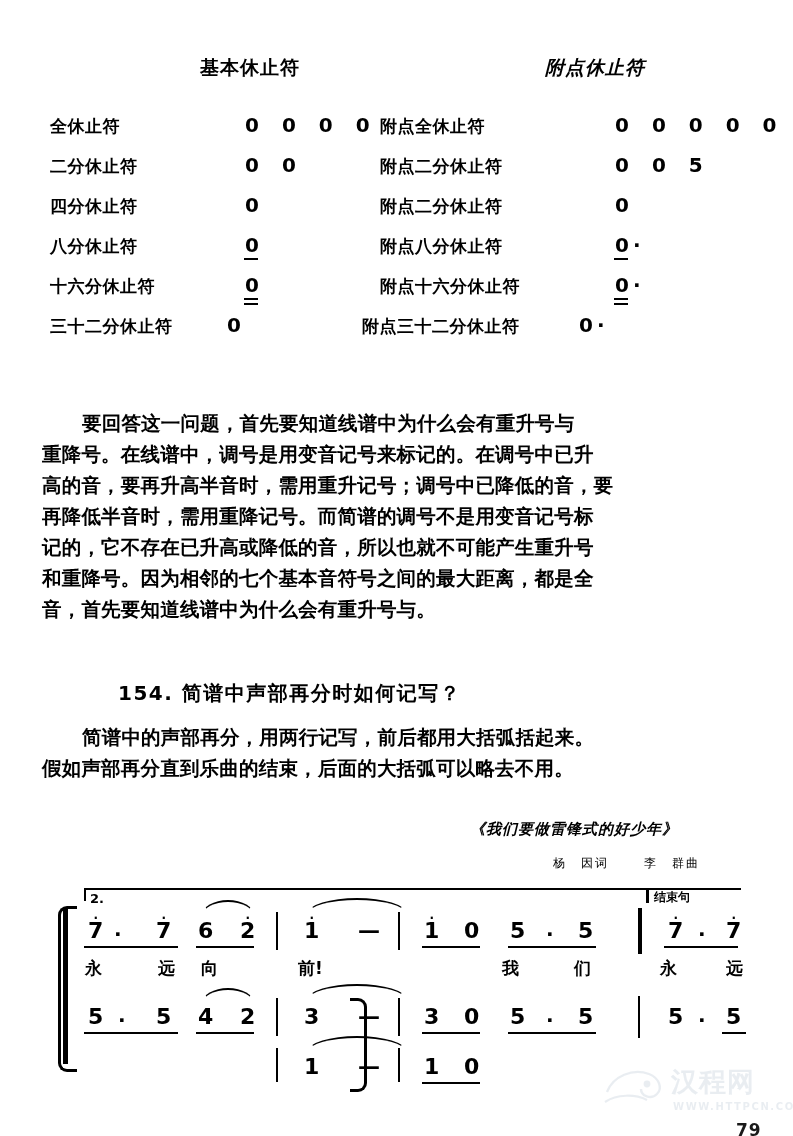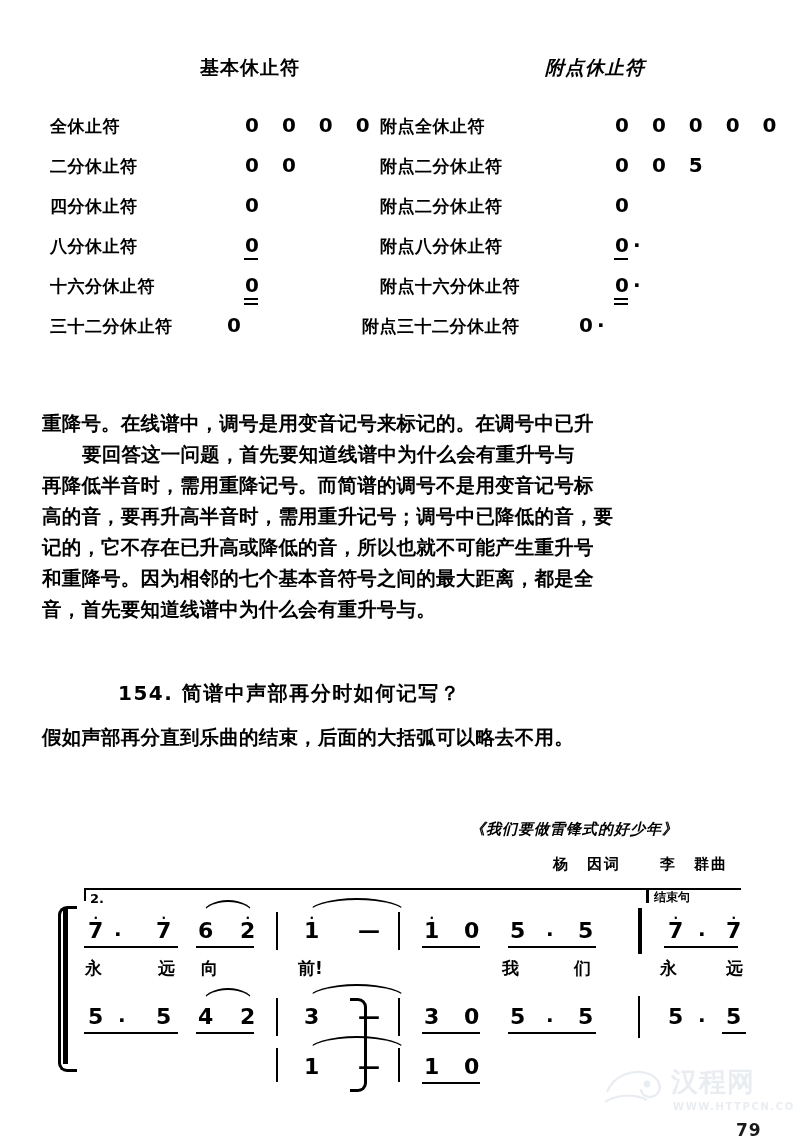--- a/index.html
+++ b/index.html
@@ -111,22 +111,22 @@
   .song-title {
     position: absolute;
     font-size: 15px;
     font-weight: bold;
     font-style: italic;
     letter-spacing: 1px;
     white-space: nowrap;
   }
   .song-credits {
     position: absolute;
-    font-size: 15px;
-    font-weight: bold;
+    font-size: 12px;
+    font-weight: normal;
     letter-spacing: 2px;
     white-space: nowrap;
     text-align: right;
   }
 
   
   .score {
     position: absolute;
     left: 58px;
     top: 888px;
@@ -371,38 +371,39 @@
           <span class="ul3a"></span>
           <span class="ul3b"></span>
           <span class="ul3c"></span>
         </span><span class="dotm">·</span>
       </div>
     </div>
   </div>
 
 
   <div class="para" style="left:42px; top:408px; width:712px;">
+    <div style="text-indent:40px;">要回答这一问题，首先要知道线谱中为什么会有重升号与</div>
     <div>重降号。在线谱中，调号是用变音记号来标记的。在调号中已升</div>
-    <div style="text-indent:40px;">要回答这一问题，首先要知道线谱中为什么会有重升号与</div>
+    <div>高的音，要再升高半音时，需用重升记号；调号中已降低的音，要</div>
     <div>再降低半音时，需用重降记号。而简谱的调号不是用变音记号标</div>
-    <div>高的音，要再升高半音时，需用重升记号；调号中已降低的音，要</div>
     <div>记的，它不存在已升高或降低的音，所以也就不可能产生重升号</div>
     <div>和重降号。因为相邻的七个基本音符号之间的最大距离，都是全</div>
     <div>音，首先要知道线谱中为什么会有重升号与。</div>
   </div>
 
   <div class="q-head" style="left:118px; top:680px;">154. 简谱中声部再分时如何记写？</div>
 
   <div class="para" style="left:42px; top:722px; width:712px;">
+    <div style="text-indent:40px;">简谱中的声部再分，用两行记写，前后都用大括弧括起来。</div>
     <div>假如声部再分直到乐曲的结束，后面的大括弧可以略去不用。</div>
   </div>
 
   <div class="song-title" style="left:470px; top:820px;">《我们要做雷锋式的好少年》</div>
   <div class="song-credits" style="left:553px; top:855px;">杨　因词</div>
-  <div class="song-credits" style="left:660px; top:855px;">李　群曲</div>
+  <div class="song-credits" style="left:644px; top:855px;">李　群曲</div>
 
   <div class="score">
 
     <div class="brace"></div>
     <div class="brace2"></div>
 
     <div class="repeat-bracket" style="left:26px; top:0px; width:560px;"></div>
     <div class="repeat-label" style="left:32px; top:4px;">2.</div>
 
     <div class="ending-box" style="left:588px; top:0px; width:92px;"></div>

